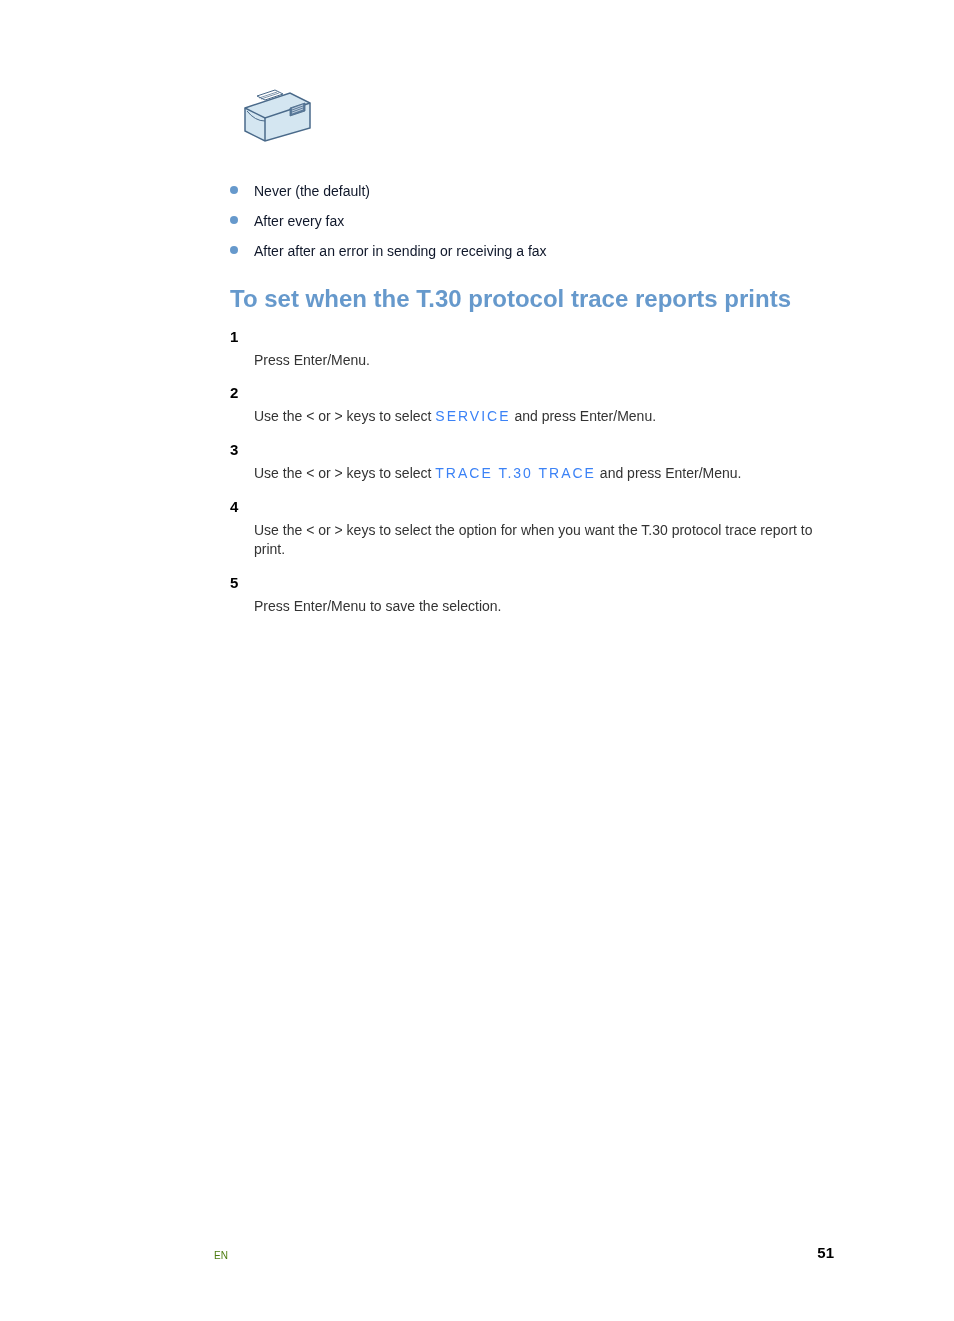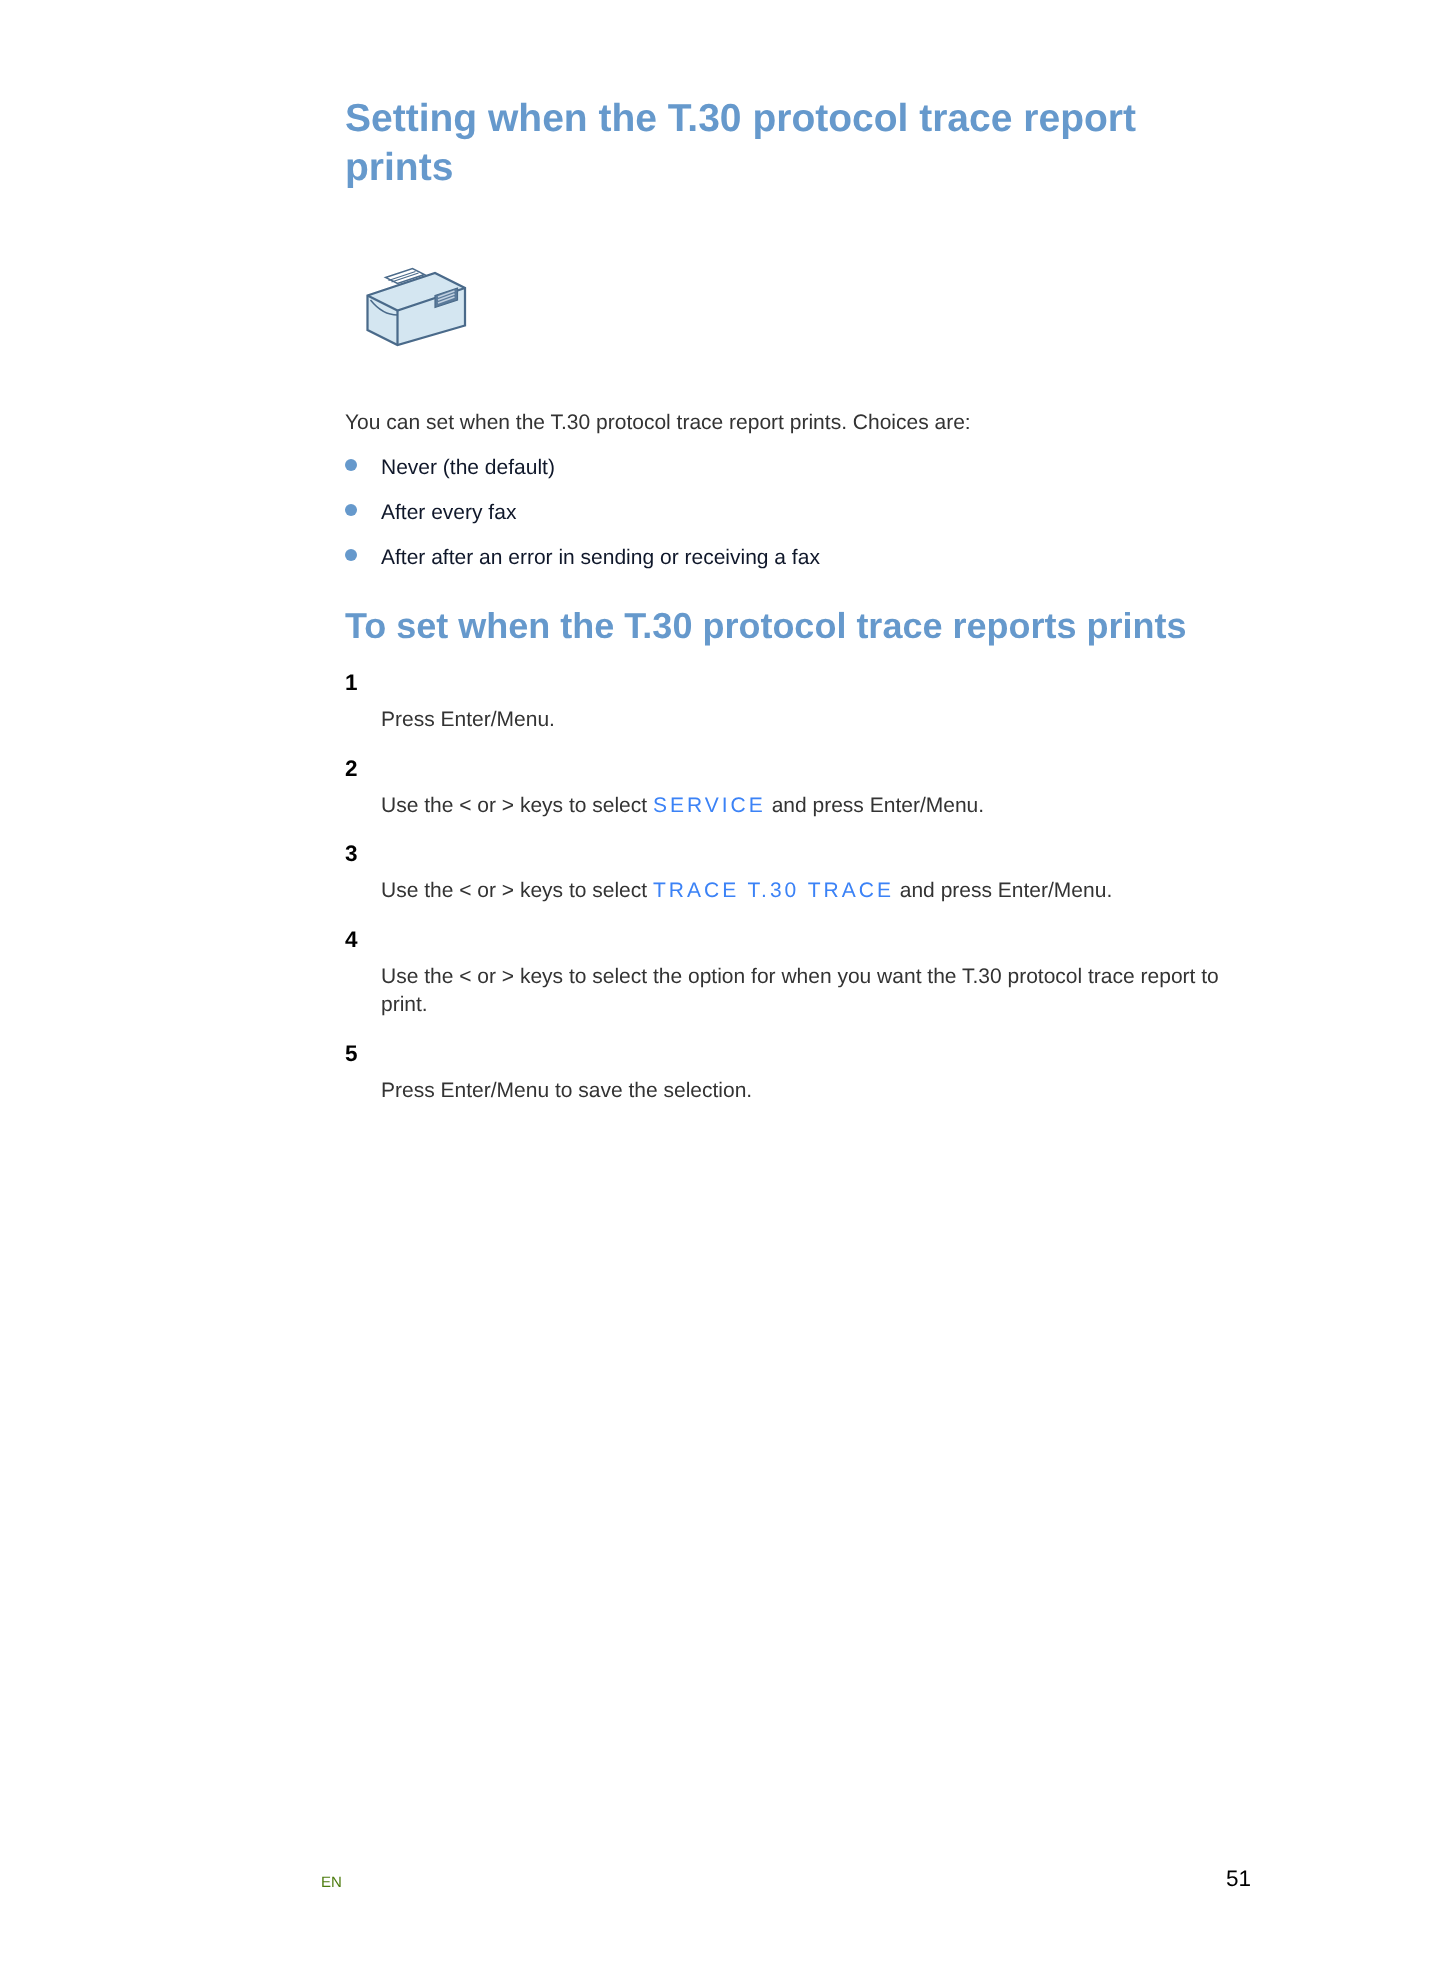--- a/index.html
+++ b/index.html
@@ -84,56 +84,54 @@
     }
     .lcd {
       font-family: Liberation Sans, sans-serif;
       letter-spacing: 2px;
       color: #3b82f6;
     }
     .page-number {
       position: absolute;
       bottom: 60px;
       right: 120px;
-      font-weight: normal;
+      font-weight: bold;
       font-size: 15px;
     }
     .footer-label {
       position: absolute;
       bottom: 60px;
       left: 214px;
       font-size: 10px;
       color: #4d7c0f;
     }
   </style>
 </head>
 <body>
 
 <div class="content">
-  <h1 class="main-heading">Setting when the T.30 protocol trace report prints</h1>
 
   <div class="printer-icon">
     <svg width="90" height="70" viewBox="0 0 90 70">
       <g transform="translate(5,5)">
         <path d="M 10 25 L 55 10 L 75 20 L 75 45 L 30 58 L 10 48 Z" fill="#d4e6f1" stroke="#4a6a8a" stroke-width="1.5"></path>
         <path d="M 10 25 L 30 35 L 75 20" fill="none" stroke="#4a6a8a" stroke-width="1.5"></path>
         <path d="M 30 35 L 30 58" fill="none" stroke="#4a6a8a" stroke-width="1.5"></path>
         <path d="M 22 13 L 40 7 L 48 11 L 30 17 Z" fill="#ffffff" stroke="#4a6a8a" stroke-width="1"></path>
         <path d="M 24 15 L 42 9" stroke="#4a6a8a" stroke-width="0.7"></path>
         <path d="M 26 16 L 44 10" stroke="#4a6a8a" stroke-width="0.7"></path>
         <path d="M 55 25 L 70 20 L 70 28 L 55 33 Z" fill="#5a7a9a" stroke="#4a6a8a" stroke-width="0.8"></path>
         <path d="M 57 26 L 68 22" stroke="#c0d0e0" stroke-width="1"></path>
         <path d="M 57 28 L 68 24" stroke="#c0d0e0" stroke-width="1"></path>
         <path d="M 57 30 L 68 26" stroke="#c0d0e0" stroke-width="1"></path>
         <path d="M 12 28 Q 20 38 30 38" fill="none" stroke="#4a6a8a" stroke-width="1"></path>
       </g>
     </svg>
   </div>
 
-  <p class="intro-text">You can set when the T.30 protocol trace report prints. Choices are:</p>
 
   <ul class="bullet-list">
     <li>
       <span class="bullet"></span>
       <span class="bullet-text">Never (the default)</span>
     </li>
     <li>
       <span class="bullet"></span>
       <span class="bullet-text">After every fax</span>
     </li>

